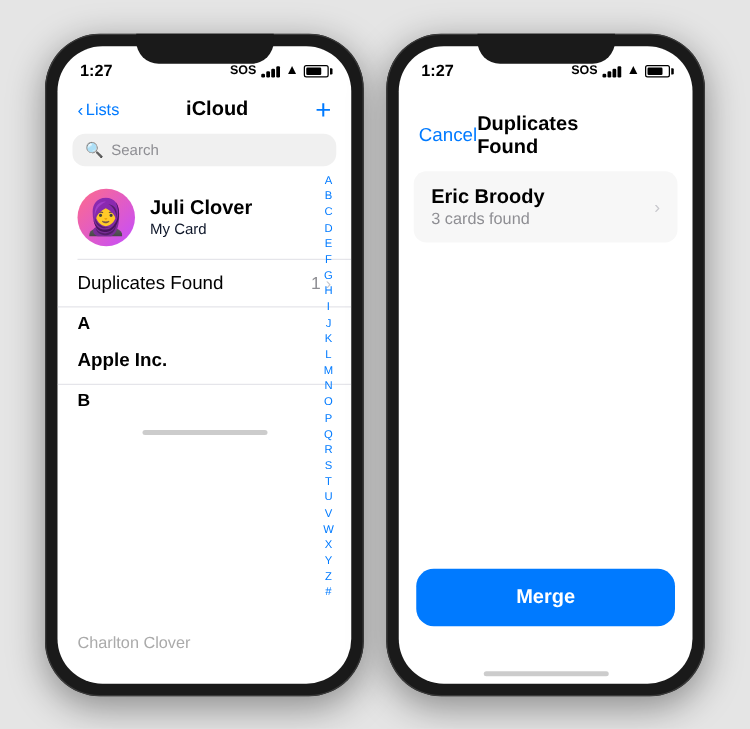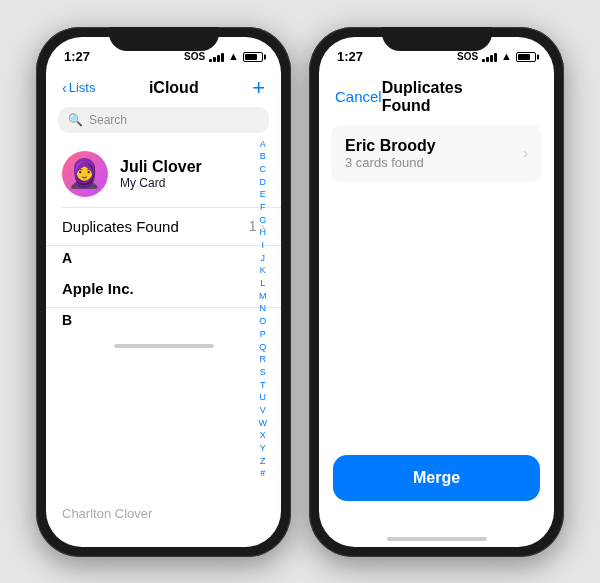--- a/index.html
+++ b/index.html
@@ -291,20 +291,21 @@
       text-align: center;
     }
 
     
     .p2-header {
       display: flex;
       align-items: center;
       justify-content: space-between;
       padding: 6px 16px 10px;
       flex-shrink: 0;
+      margin-top: 12px;
     }
 
     .p2-cancel {
       color: #007AFF;
       font-size: 15px;
     }
 
     .p2-title {
       font-size: 16px;
       font-weight: 600;

